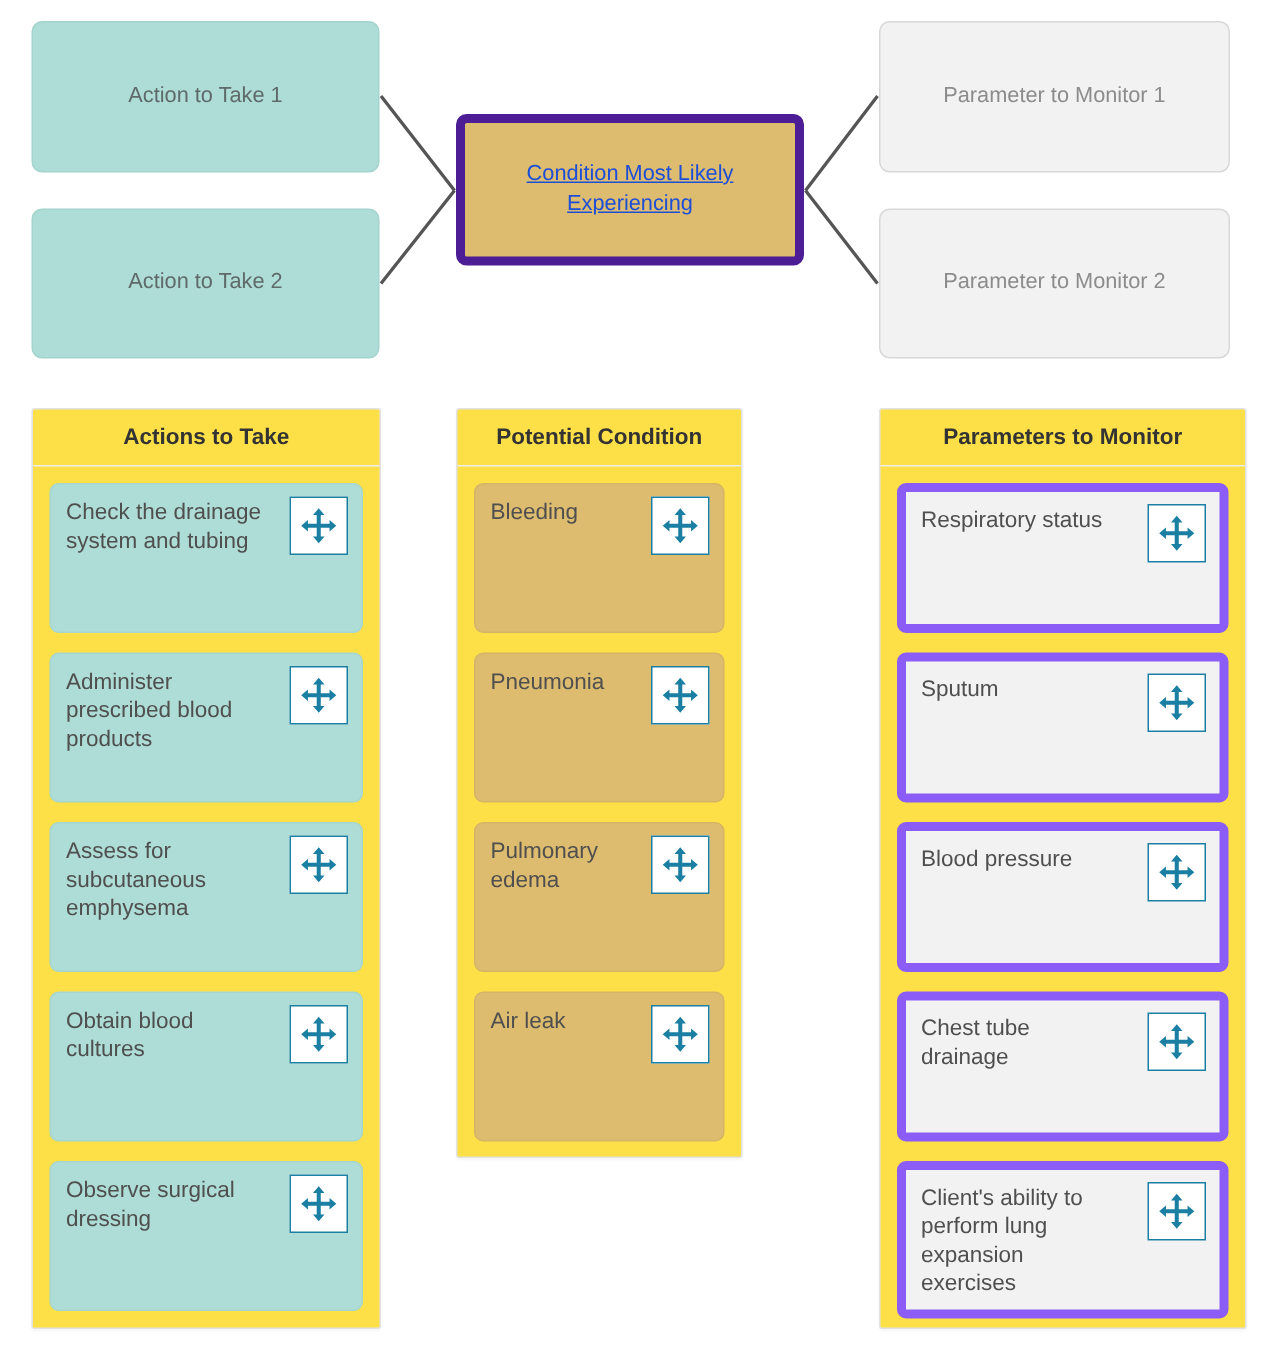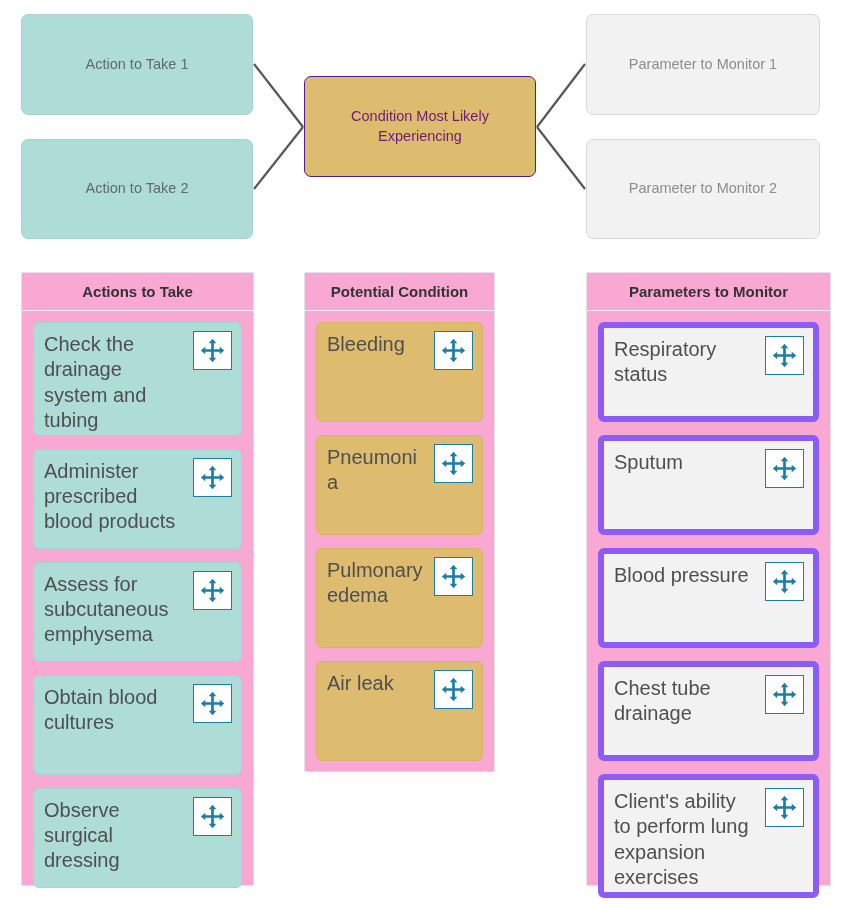--- a/index.html
+++ b/index.html
@@ -40,40 +40,41 @@
     line-height: 1.35;
     padding: 6px 12px;
   }
   .drop-box.teal {
     background: #aedcd6;
     border: 1px solid #a4d4ce;
     color: #5f6a6a;
   }
   .drop-box.gold {
     background: #ddbc6f;
-    border: 1px solid #4c1d95;
-    color: #701a75;
+    border: 6px solid #4c1d95;
+    color: #1d4ed8;
+    text-decoration: underline;
   }
   .drop-box.gray {
     background: #f2f2f2;
     border: 1px solid #d8d8d8;
     color: #8c8c8c;
   }
 
   #drop-action-1 { left: 21px;  top: 14px;  width: 232px; height: 101px; }
   #drop-action-2 { left: 21px;  top: 139px; width: 232px; height: 100px; }
   #drop-condition { left: 304px; top: 76px;  width: 232px; height: 101px; }
   #drop-param-1  { left: 586px; top: 14px;  width: 234px; height: 101px; }
   #drop-param-2  { left: 586px; top: 139px; width: 234px; height: 100px; }
 
   
   .panel {
     position: absolute;
     box-sizing: border-box;
-    background: #f9a8d4;
+    background: #fde047;
     border: 1px solid #e2e2e2;
     border-radius: 2px;
     box-shadow: 0 1px 2px rgba(0,0,0,0.045);
   }
   #panel-actions    { left: 21px;  top: 272px; width: 233px; height: 614px; }
   #panel-conditions { left: 304px; top: 272px; width: 191px; height: 500px; }
   #panel-parameters { left: 586px; top: 272px; width: 245px; height: 614px; }
 
   .panel-header {
     height: 38px;
@@ -92,22 +93,22 @@
     flex-direction: column;
     gap: 13px;
   }
 
   
   .item-card {
     position: relative;
     box-sizing: border-box;
     border-radius: 6px;
     min-height: 100px;
-    padding: 9px 56px 1px 10px;
-    font-size: 20px;
+    padding: 9px 56px 8px 10px;
+    font-size: 15px;
     line-height: 1.27;
     color: #4f4f4f;
   }
   .item-card.teal { background: #aedcd6; border: 1px solid #a6d5cf; }
   .item-card.gold { background: #ddbc6f; border: 1px solid #d5b467; }
   .item-card.gray { background: #f2f2f2; border: 6px solid #8b5cf6; }
 
   .item-label {
     display: block;
     max-width: 135px;

